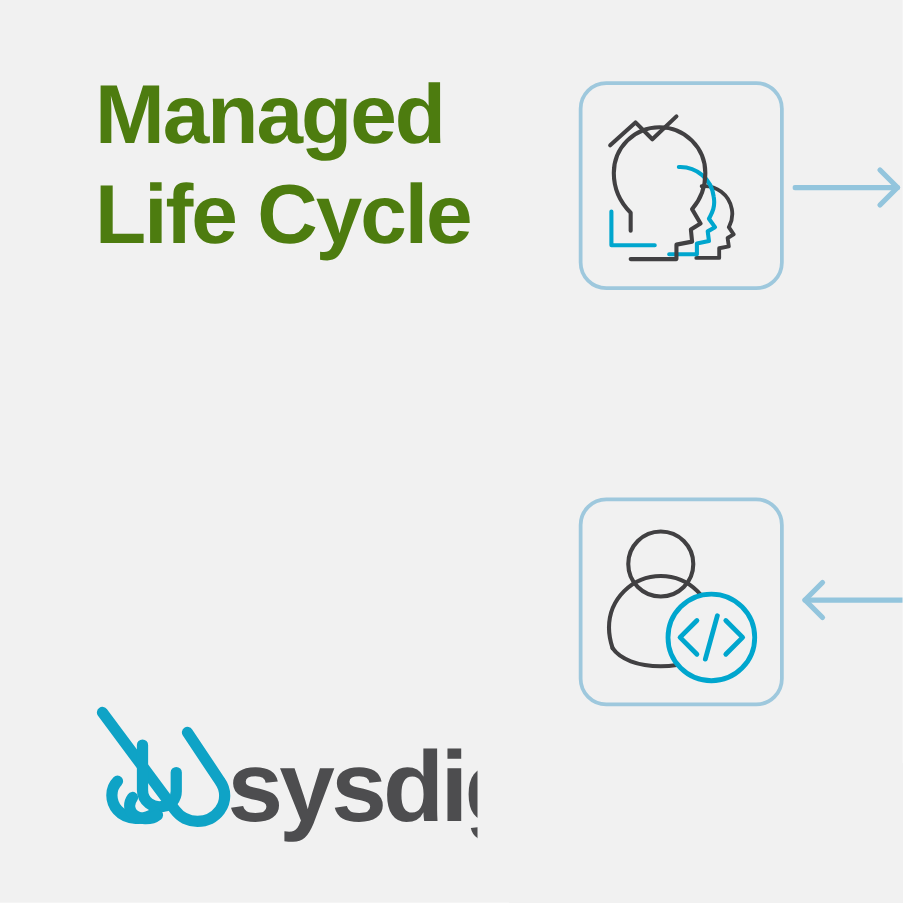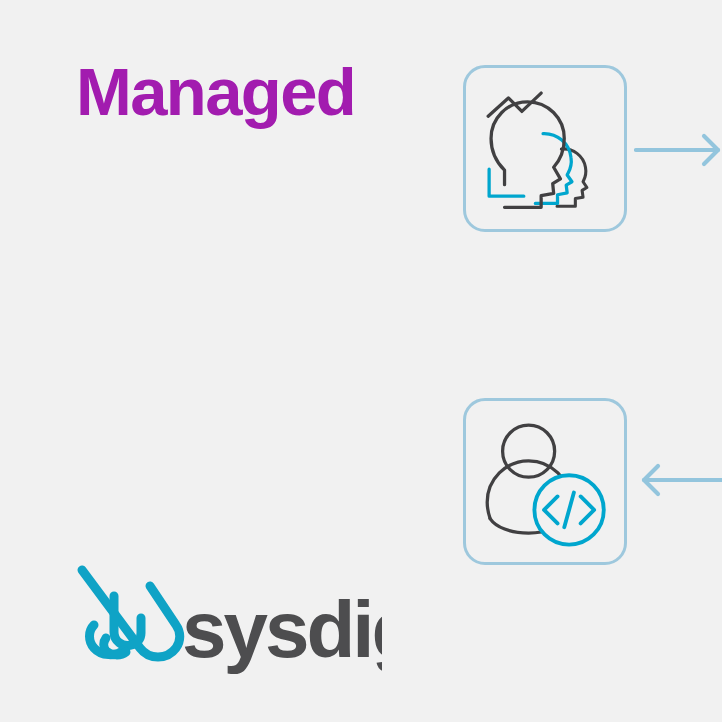--- a/index.html
+++ b/index.html
@@ -27,21 +27,21 @@
     top: 52px;
     width: 380px;
   }
   .heading-line {
     display: block;
     font-family: "Liberation Sans", sans-serif;
     font-size: 67px;
     line-height: 80px;
     font-weight: bold;
     letter-spacing: -1.6px;
-    color: #a21caf;
+    color: #4d7c0f;
     white-space: nowrap;
   }
 
   
   .icon-card {
     position: absolute;
     width: 164px;
     height: 167px;
     border: 3px solid #9ec8dd;
     border-radius: 22px;
@@ -79,20 +79,21 @@
   }
   #logo svg { display: block; width: 100%; height: 100%; }
 </style>
 </head>
 <body>
 
 <div id="canvas">
 
   <div class="heading">
     <span class="heading-line">Managed</span>
+    <span class="heading-line">Life Cycle</span>
   </div>
 
   <div class="icon-card" id="card-insights">
     <svg viewBox="0 0 164 167" xmlns="http://www.w3.org/2000/svg">
       <g fill="none" stroke-linecap="round" stroke-linejoin="round">
 
         <g stroke="#414042" stroke-width="3.2">
           <path d="M99 84
                    a23 23 0 0 1 25 19
                    c1.5 8 -1 12 -2.5 15

